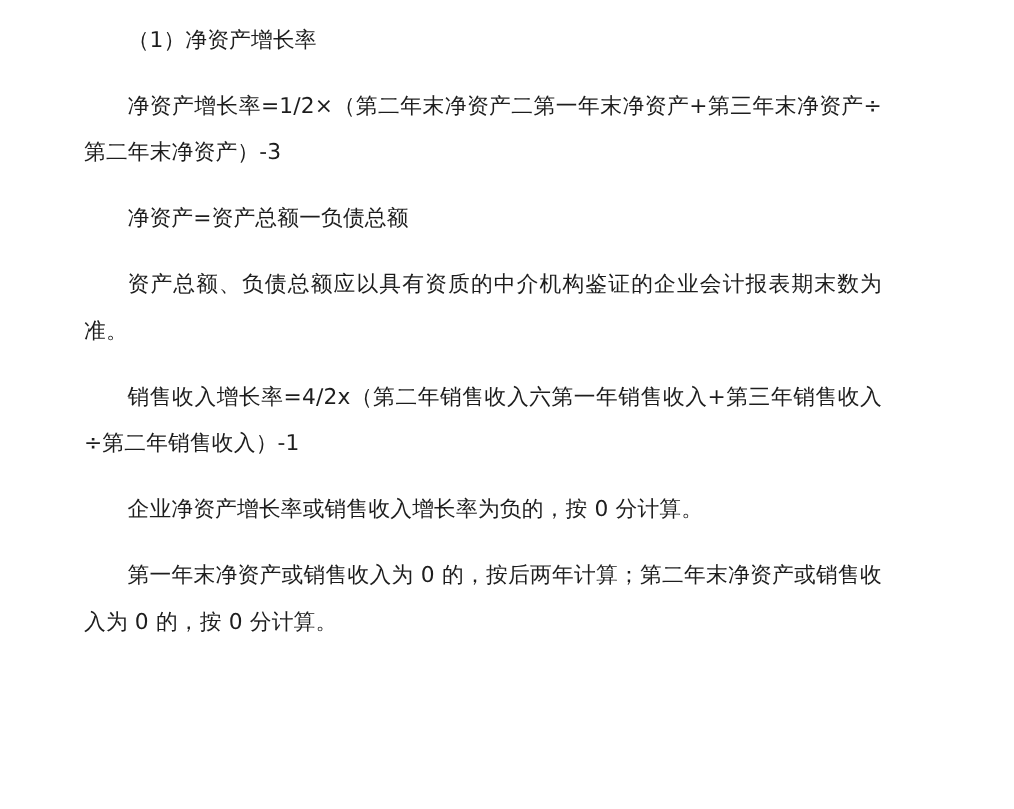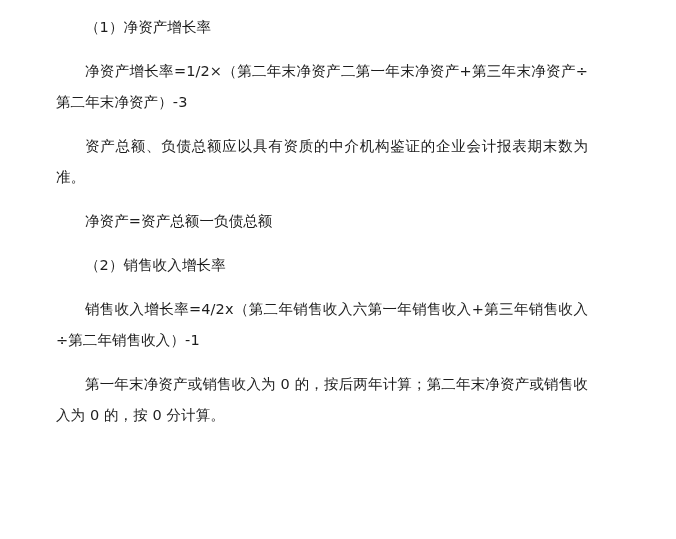--- a/index.html
+++ b/index.html
@@ -33,18 +33,18 @@
   .indent {
     text-indent: 2em;
   }
 </style>
 </head>
 <body>
 
 <div class="page">
   <p class="para indent">（1）净资产增长率</p>
   <p class="para indent">净资产增长率=1/2×（第二年末净资产二第一年末净资产+第三年末净资产÷第二年末净资产）-3</p>
+  <p class="para indent">净资产=资产总额一负债总额</p>
   <p class="para indent">资产总额、负债总额应以具有资质的中介机构鉴证的企业会计报表期末数为准。</p>
-  <p class="para indent">净资产=资产总额一负债总额</p>
-  <p class="para indent">（2）销售收入增长率</p>
   <p class="para indent">销售收入增长率=4/2x（第二年销售收入六第一年销售收入+第三年销售收入÷第二年销售收入）-1</p>
+  <p class="para indent">企业净资产增长率或销售收入增长率为负的，按 0 分计算。</p>
   <p class="para indent">第一年末净资产或销售收入为 0 的，按后两年计算；第二年末净资产或销售收入为 0 的，按 0 分计算。</p>
 </div>
 
 </body></html>

